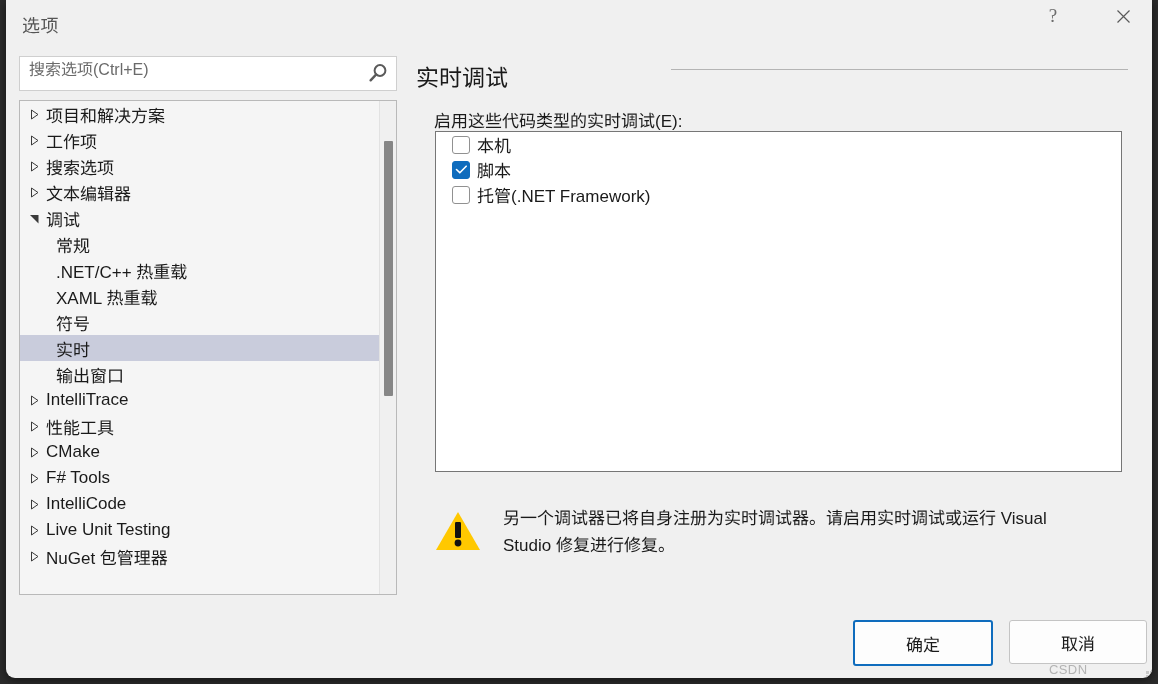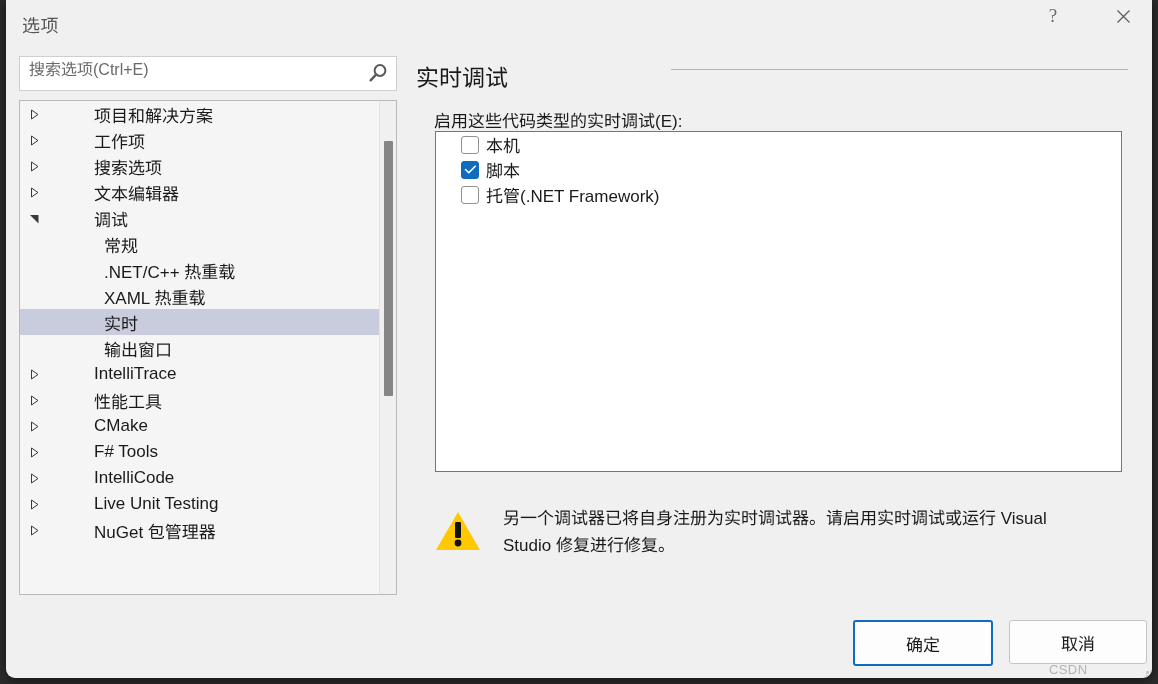--- a/index.html
+++ b/index.html
@@ -117,21 +117,20 @@
     height: 493px;
   }
   .tree-item {
     height: 26px;
     display: flex;
     align-items: center;
     font-size: 17px;
     color: #1a1a1a;
     white-space: nowrap;
     cursor: default;
-    gap: 48px;
   }
   .tree-item.selected { background: #c9ccdc; align-items: flex-end; }
   .tree-item .arrow {
     width: 17px;
     margin-left: 6px;
     flex: 0 0 17px;
     display: flex;
     align-items: center;
     justify-content: center;
   }
@@ -190,23 +189,22 @@
     width: 687px;
     height: 341px;
     background: #ffffff;
     border: 1px solid #767676;
     box-sizing: border-box;
   }
   .cb-row {
     display: flex;
     align-items: center;
     height: 25px;
-    padding-left: 8px;
+    padding-left: 16px;
     cursor: default;
-    margin-left: 17px;
   }
   .cb-box {
     width: 18px;
     height: 18px;
     border: 1px solid #919191;
     border-radius: 3px;
     background: #ffffff;
     box-sizing: border-box;
     flex: 0 0 18px;
     display: flex;
@@ -372,20 +370,24 @@
           <span class="arrow"></span>
           <span class="label">常规</span>
         </div>
         <div class="tree-item child">
           <span class="arrow"></span>
           <span class="label">.NET/C++ 热重载</span>
         </div>
         <div class="tree-item child">
           <span class="arrow"></span>
           <span class="label">XAML 热重载</span>
+        </div>
+        <div class="tree-item child">
+          <span class="arrow"></span>
+          <span class="label">符号</span>
         </div>
         <div class="tree-item child selected">
           <span class="arrow"></span>
           <span class="label">实时</span>
         </div>
         <div class="tree-item child">
           <span class="arrow"></span>
           <span class="label">输出窗口</span>
         </div>
         <div class="tree-item">

